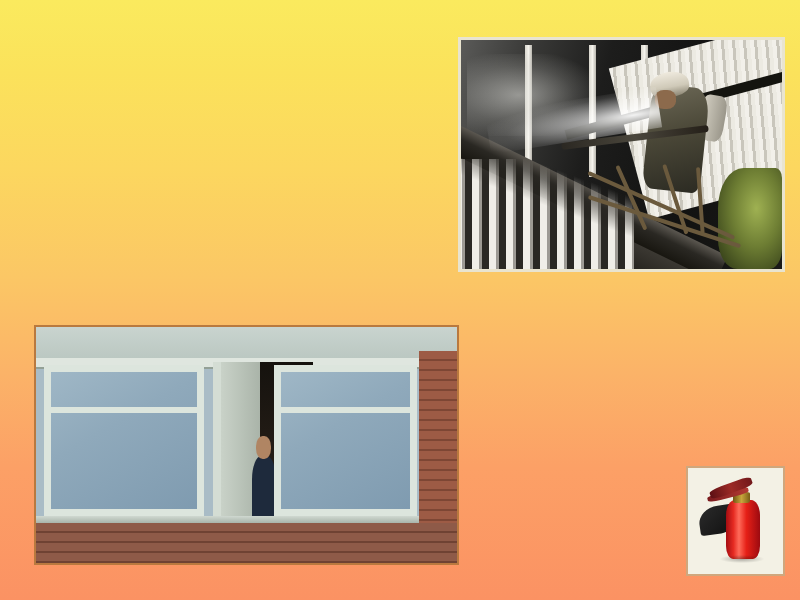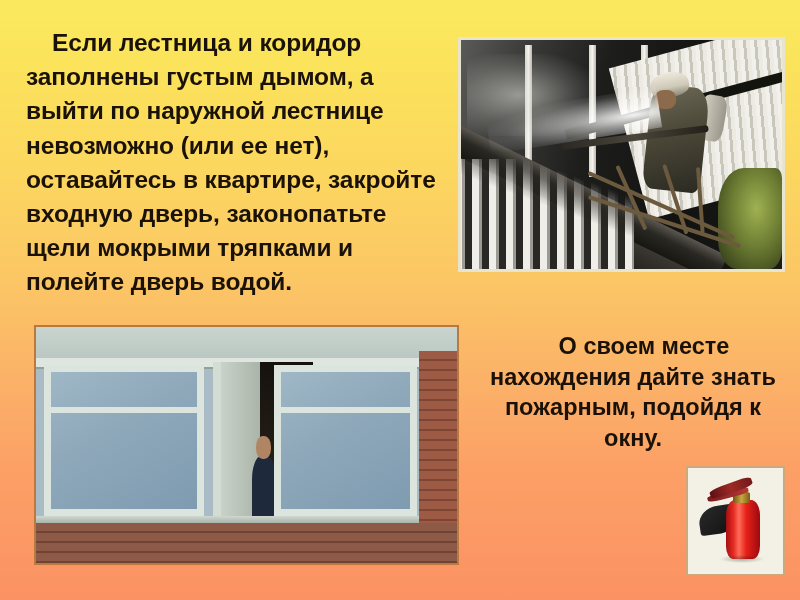--- a/index.html
+++ b/index.html
@@ -370,23 +370,21 @@
     width: 46%;
     height: 8%;
     background: radial-gradient(ellipse at center, rgba(0,0,0,0.3), transparent 72%);
   }
 </style>
 </head>
 <body>
 
 <div class="slide">
 
-  <div class="main-text">Если лестница и коридор заполнены густым дымом, а выйти по наружной лестнице невозможно (или ее нет), оставайтесь в квартире, закройте входную дверь, законопатьте щели мокрыми тряпками и полейте дверь водой.</div>
-
-  <div class="right-text">О своем месте нахождения дайте знать пожарным, подойдя к окну.</div>
+
 
   <div class="photo" id="photo-firefighter">
     <div class="inner">
       <div class="ff-wall"></div>
       <div class="ff-mullion" style="left:20%;"></div>
       <div class="ff-mullion" style="left:40%;"></div>
       <div class="ff-mullion" style="left:56%;"></div>
       <div class="ff-roof"></div>
       <div class="ff-roof-edge"></div>
       <div class="ff-smoke"></div>

